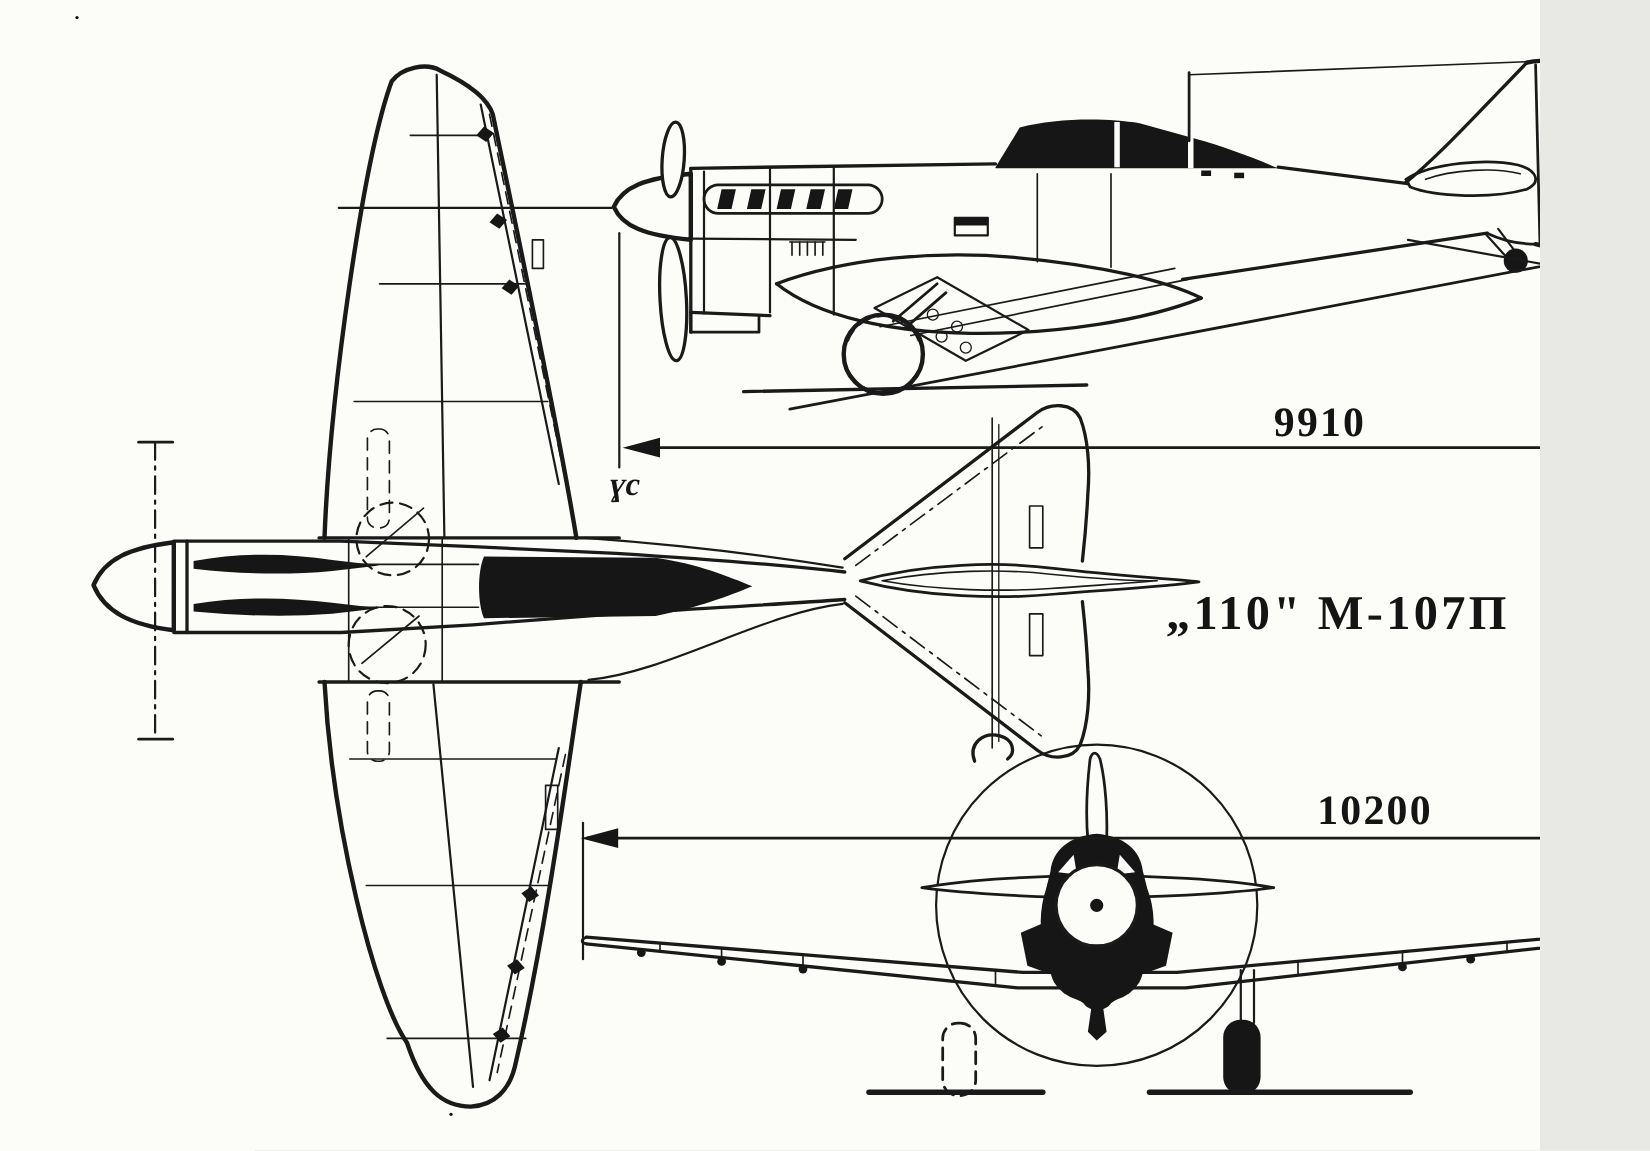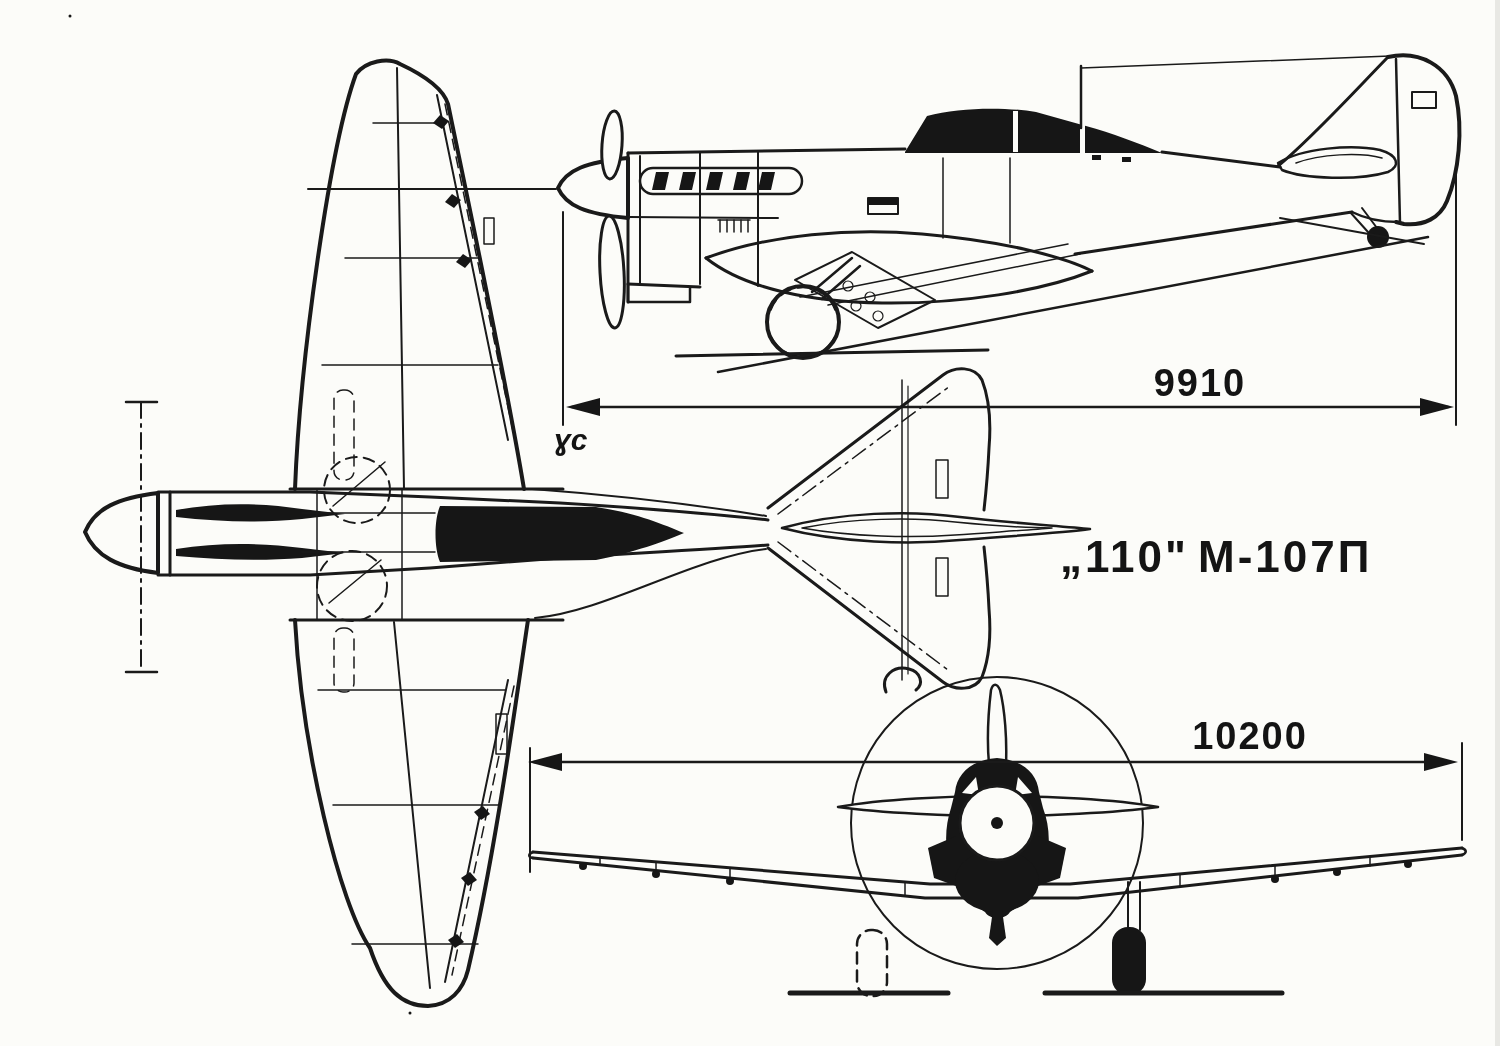--- a/index.html
+++ b/index.html
@@ -1,21 +1,22 @@
 <!DOCTYPE html>
 <html><head>
 <meta charset="utf-8">
 <style>
   html,body{margin:0;padding:0;background:#e8e8e4;}
   .sheet{
     position:relative;
-    width:1495px;height:1046px;
+    width:1360px;height:1046px;
     background:#fcfcf9;
     overflow:hidden;
-    font-family:Liberation Sans, sans-serif;
+    font-family:Liberation Serif, serif;
+    padding-left:40px;
   }
   svg{position:absolute;left:0;top:0;}
   .ink{stroke:#1a1a1a;fill:none;stroke-linecap:round;stroke-linejoin:round;}
   .w4{stroke-width:4;} .w3{stroke-width:3;} .w25{stroke-width:2.5;}
   .w2{stroke-width:2;} .w15{stroke-width:1.5;} .w1{stroke-width:1.2;}
   .fill{fill:#161616;stroke:none;}
   .fillw{fill:#fcfcf9;}
   .dash{stroke-dasharray:11 7;}
   .dashdot{stroke-dasharray:16 6 3 6;}
   text{fill:#141414;}

